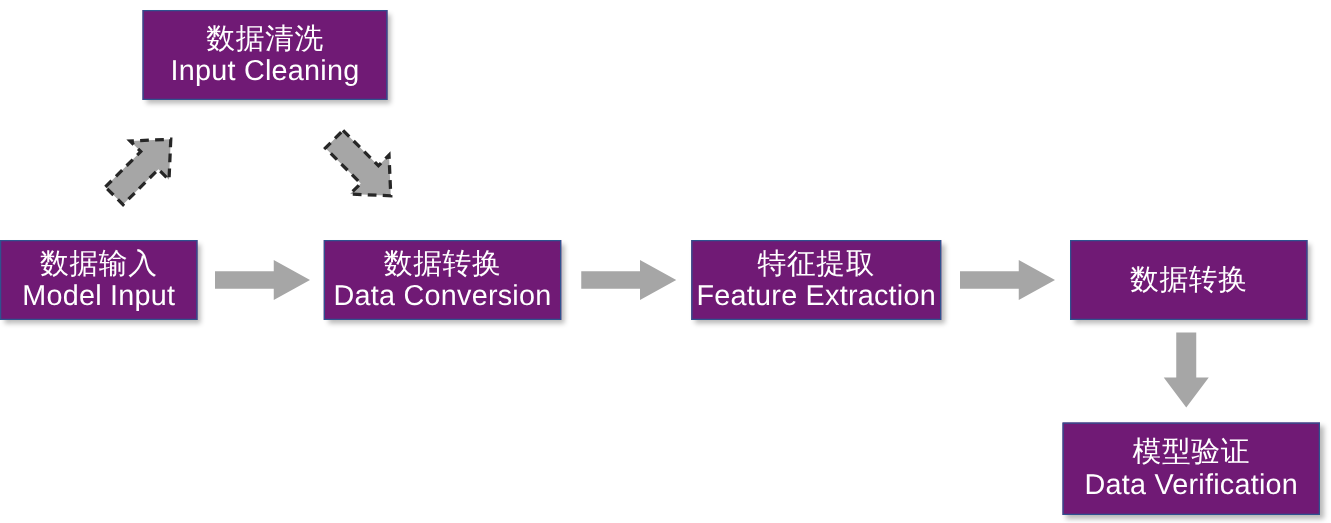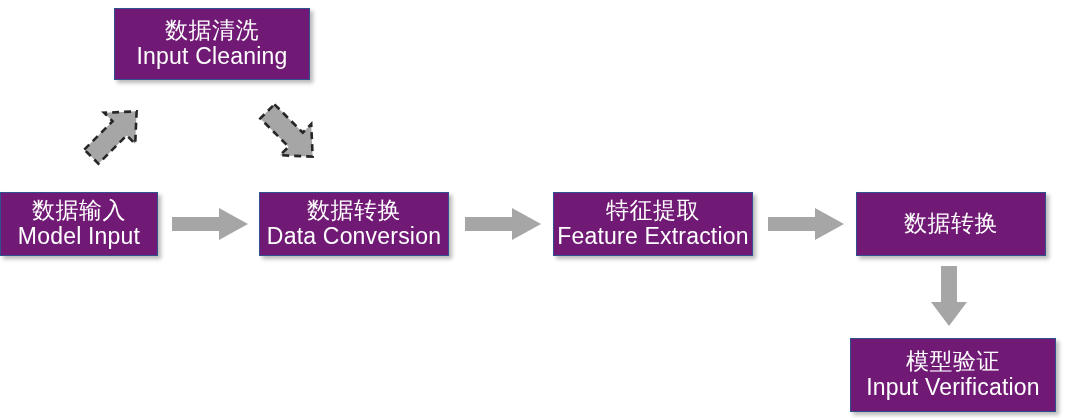--- a/index.html
+++ b/index.html
@@ -101,16 +101,16 @@
     <div class="cn">数据转换</div>
     <div class="en">Data Conversion</div>
   </div>
 
   <div class="node" style="left:856px; top:192px; width:190px; height:64px;">
     <div class="cn">数据转换</div>
   </div>
 
   <div class="node" style="left:850px; top:338px; width:206px; height:74px;">
     <div class="cn">模型验证</div>
-    <div class="en">Input Verification</div>
+    <div class="en">Data Verification</div>
   </div>
 
 </div>
 
 </body></html>

